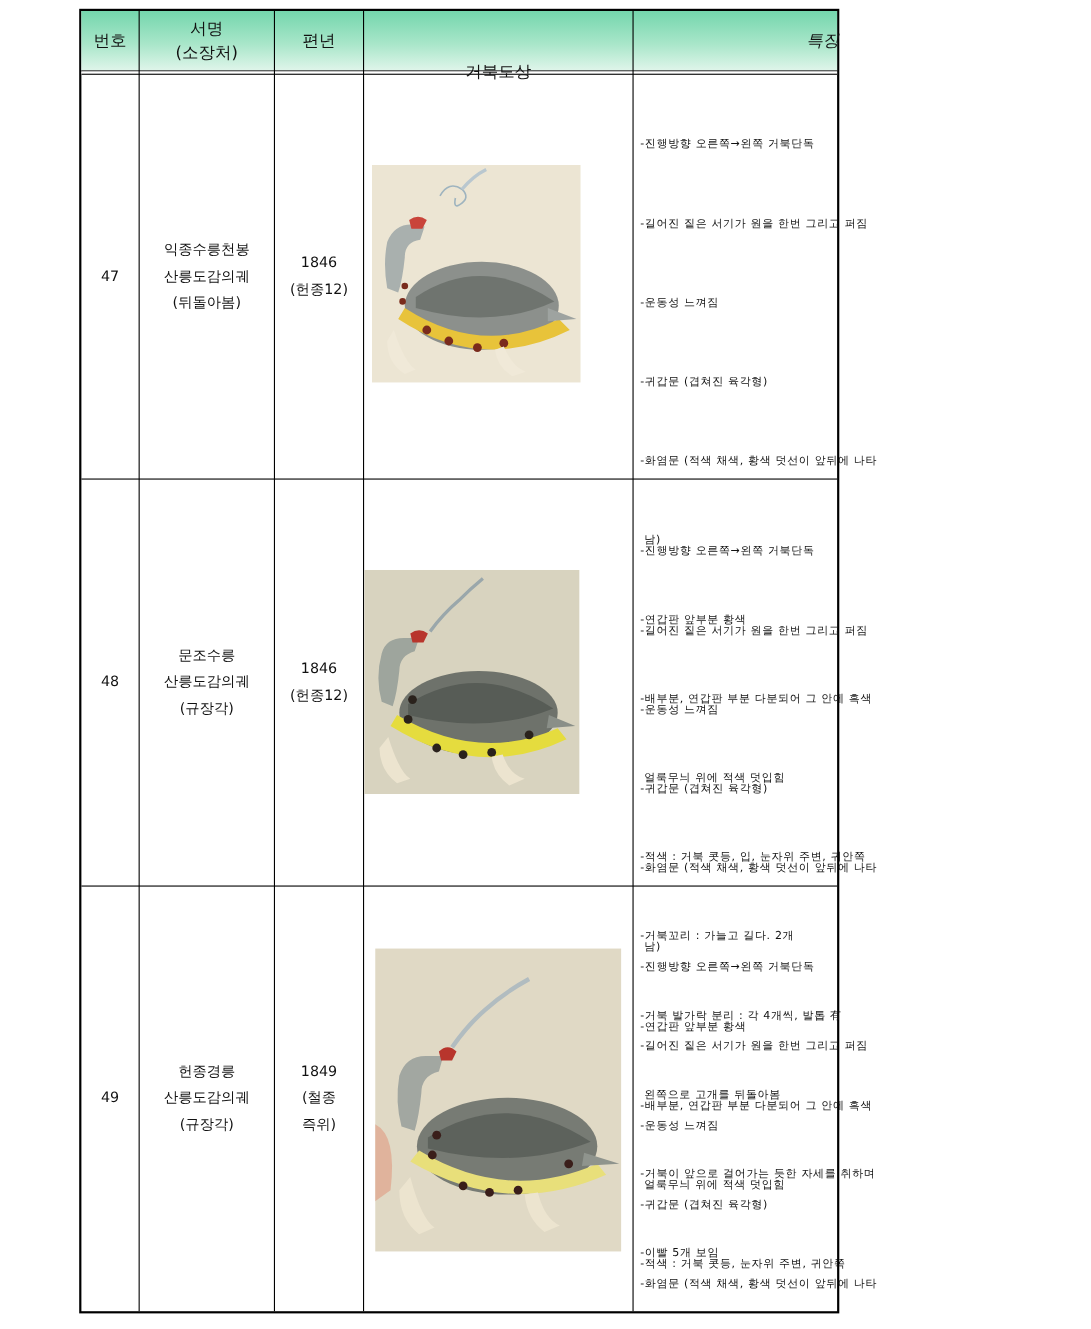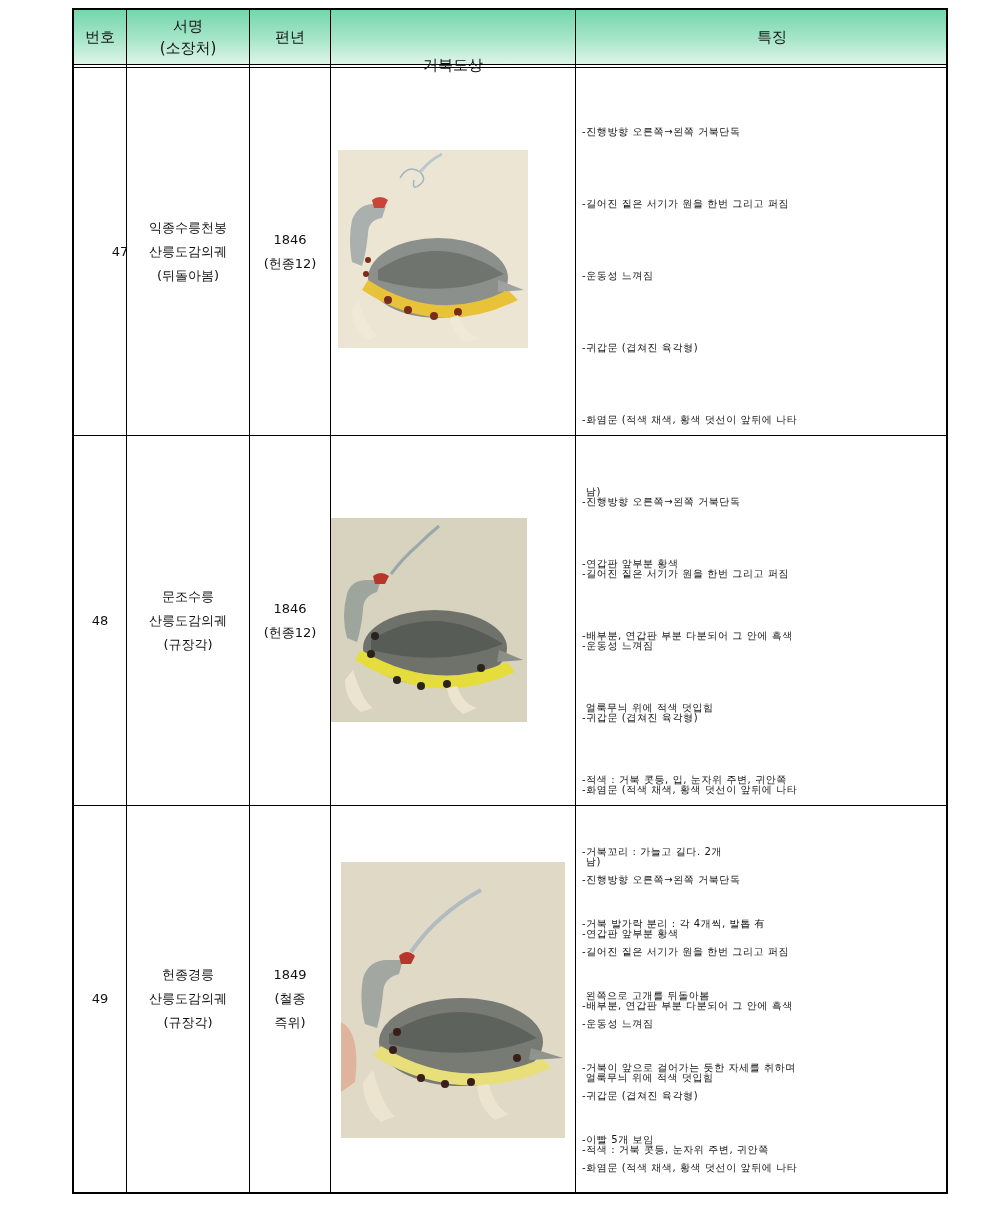--- a/index.html
+++ b/index.html
@@ -1,18 +1,18 @@
 <!DOCTYPE html>
 <html><head>
 <meta charset="utf-8">
 <style>
   html, body { margin: 0; padding: 0; background: #ffffff; }
   body { width: 992px; height: 1208px; position: relative; overflow: hidden;
          font-family: "DejaVu Sans", "Liberation Sans", sans-serif; color: #111; }
-  .tbl { position: absolute; left: 72px; top: 8px; width: 876px; height: 1186px;
+  .tbl { position: absolute; left: 72px; top: 8px; width: 691px; height: 1186px;
          border: 2px solid #000; box-sizing: border-box; }
   .hdr { position: absolute; left: 0; top: 0; width: 100%; height: 54px;
          background: linear-gradient(to bottom, #74d6ad 0%, #a8e6c9 55%, #dff5ea 100%);
          border-bottom: 1px solid #000; }
   .hdr-gap { position: absolute; left: 0; top: 55px; width: 100%; height: 2px; background:#fff; border-bottom:1px solid #000; }
   .vline { position: absolute; top: 0; bottom: 0; width: 1px; background: #000; }
   .hline { position: absolute; left: 0; width: 100%; height: 1px; background: #000; }
   .hcell { position: absolute; top: 0; height: 54px; display: flex; flex-direction: column;
            align-items: center; justify-content: center; font-size: 15px; line-height: 22px; }
   .cell { position: absolute; display: flex; flex-direction: column; align-items: center;
@@ -35,34 +35,34 @@
   <div class="hcell" style="left:53px;width:122px;justify-content:center;">
     <span>서명</span>
     <span>(소장처)</span>
   </div>
   <div class="hcell" style="left:176px;width:80px;">
     <span>편년</span>
   </div>
   <div class="hcell" style="left:257px;width:244px;margin-top:28px;">
     <span>거북도상</span>
   </div>
-  <div class="hcell" style="left:526px;width:344px;">
+  <div class="hcell" style="left:502px;width:344px;font-style:italic;">
     <span>특징</span>
   </div>
 
   <div class="vline" style="left:52px;"></div>
   <div class="vline" style="left:175px;"></div>
   <div class="vline" style="left:256px;"></div>
   <div class="vline" style="left:501px;"></div>
 
   <div class="hline" style="top:425px;"></div>
   <div class="hline" style="top:795px;"></div>
 
   <div>
-    <div class="cell" style="left:0;width:52px;top:58px;height:367px;padding-left:20px;">
+    <div class="cell" style="left:0;width:52px;top:58px;height:367px;">
       <span>47</span>
     </div>
     <div class="cell" style="left:53px;width:122px;top:58px;height:367px;line-height:24px;">
       <span>익종수릉천봉</span>
       <span>산릉도감의궤</span>
       <span>(뒤돌아봄)</span>
     </div>
     <div class="cell" style="left:176px;width:80px;top:58px;height:367px;line-height:24px;">
       <span>1846</span>
       <span>(헌종12)</span>

